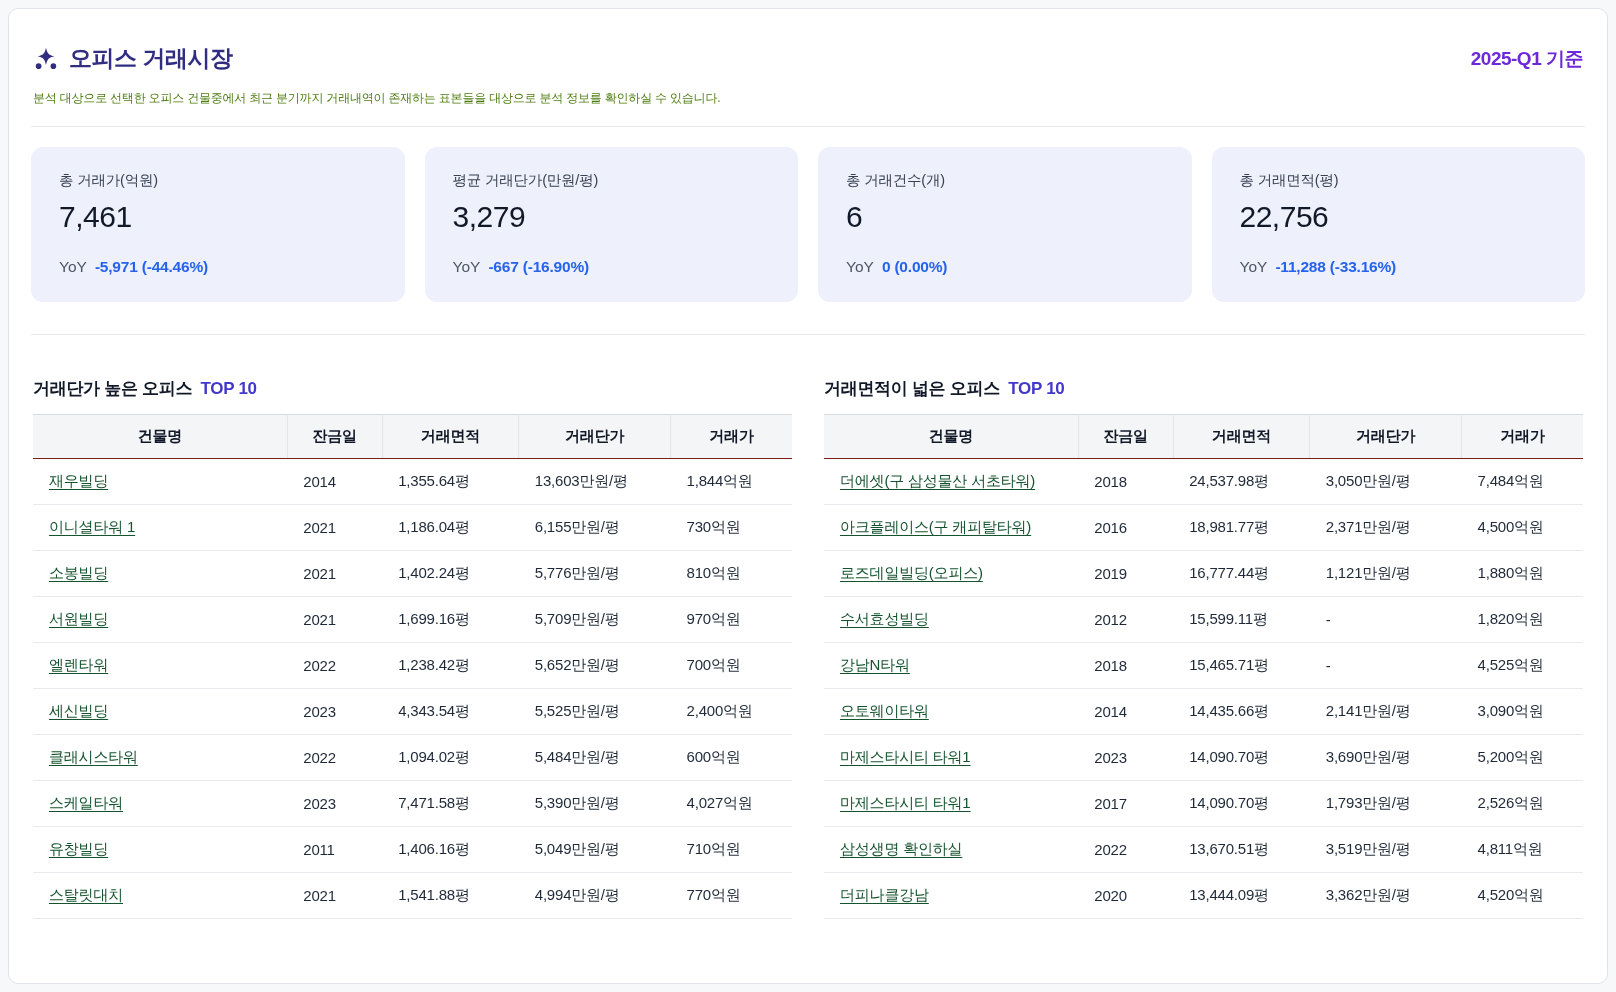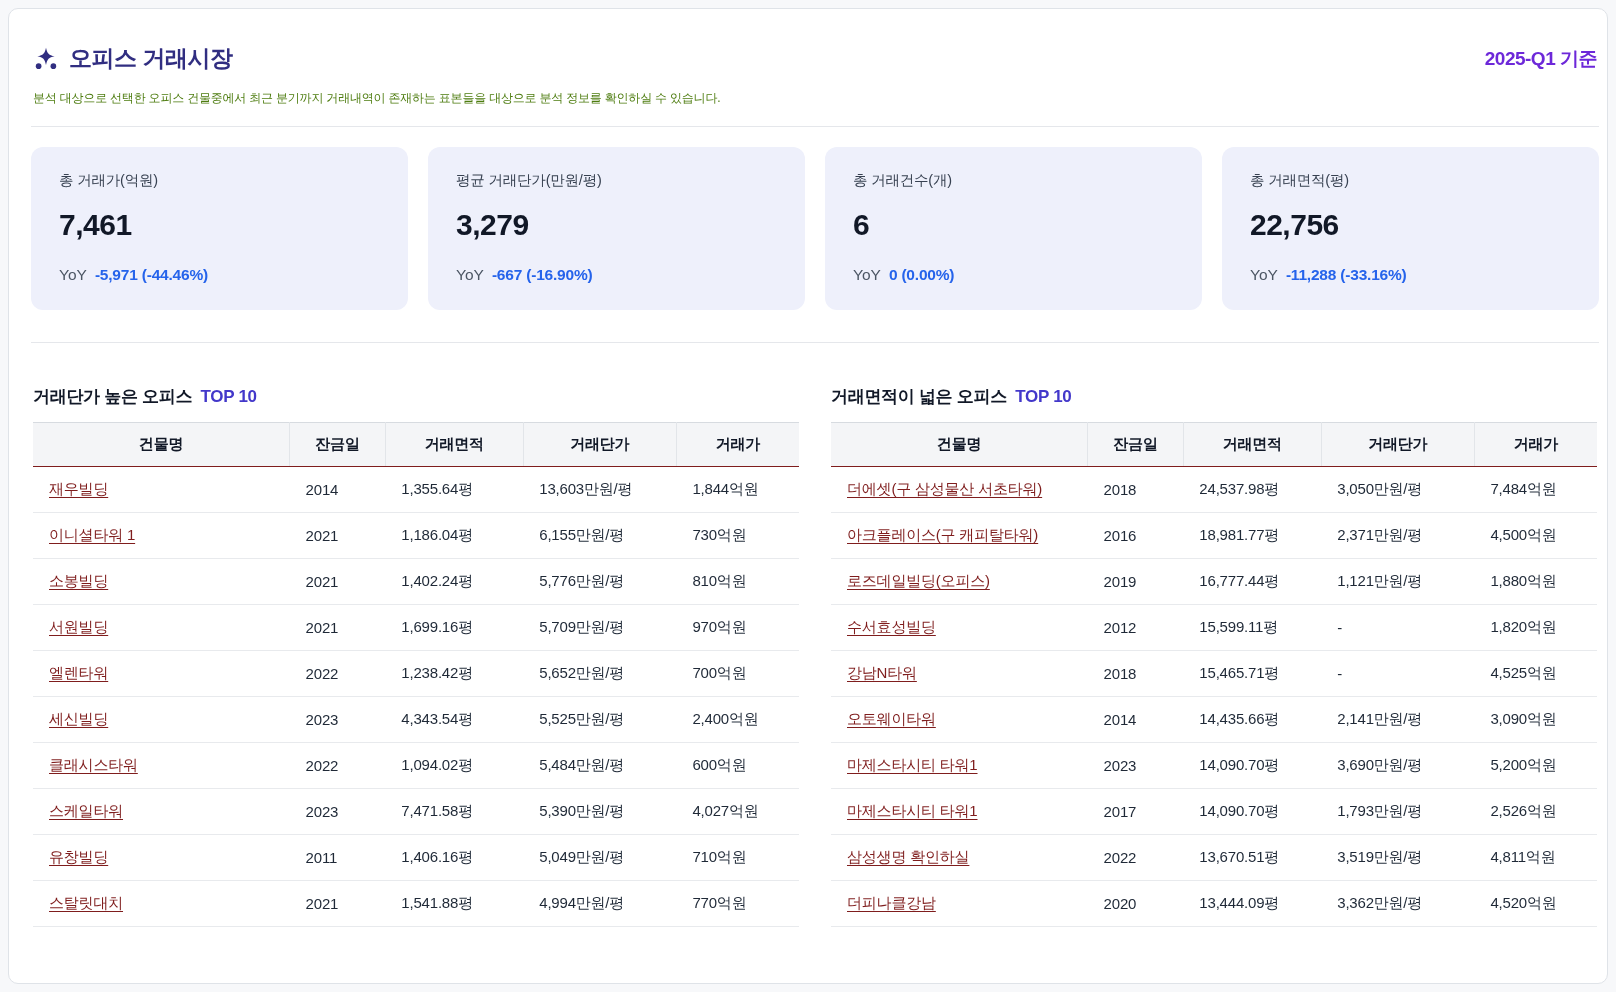--- a/index.html
+++ b/index.html
@@ -8,21 +8,21 @@
     background: #f7f8fa;
     font-family: "Liberation Sans", "DejaVu Sans", sans-serif;
     overflow: hidden;
   }
   .page {
     position: absolute; left: 8px; top: 8px;
     width: 1600px; height: 976px;
     background: #ffffff;
     border: 1px solid #dfe3e8;
     border-radius: 10px;
-    padding: 28px 8px 0 22px;
+    padding: 28px 22px 0 22px;
   }
   
   .header-row {
     display: flex; align-items: center; justify-content: space-between;
     padding: 6px 2px 0 2px;
   }
   .title-wrap { display: flex; align-items: center; gap: 10px; }
   .logo { width: 26px; height: 26px; display: inline-block; }
   .page-title { font-size: 23px; font-weight: 700; color: #312e81; letter-spacing: -0.5px; }
   .period { font-size: 19px; font-weight: 700; color: #6d28d9; letter-spacing: -0.5px; }
@@ -32,21 +32,21 @@
   
   .stats-row { display: flex; gap: 20px; margin-top: 20px; }
   .stat-card {
     flex: 1;
     background: #eef0fb;
     border-radius: 12px;
     padding: 24px 28px 26px 28px;
     min-height: 152px;
   }
   .stat-label { font-size: 14.5px; color: #374151; letter-spacing: -0.2px; }
-  .stat-value { font-size: 30px; font-weight: 700; color: #111827; margin-top: 18px; letter-spacing: -0.5px; }
+  .stat-value { font-size: 30px; font-weight: 400; color: #111827; margin-top: 10px; letter-spacing: -0.5px; }
   .stat-yoy { margin-top: 24px; font-size: 15.5px; display: flex; align-items: flex-end; gap: 8px; }
   .yoy-label { color: #4b5563; }
   .yoy-value { color: #2563eb; font-weight: 600; letter-spacing: -0.2px; }
   .divider2 { border: none; border-top: 1px solid #e5e7eb; margin-top: 32px; }
 
   
   .tables-row { display: flex; gap: 32px; margin-top: 42px; padding: 0 2px; }
   .table-block { flex: 1; min-width: 0; }
   .table-title { font-size: 17px; font-weight: 700; color: #111827; margin-bottom: 14px; letter-spacing: -0.3px; }
   .table-title .badge { color: #4338ca; margin-left: 4px; }
@@ -61,21 +61,21 @@
     letter-spacing: -0.2px;
   }
   th:last-child { border-right: none; }
   td {
     font-size: 15px; color: #1f2937;
     padding: 13px 16px;
     border-bottom: 1px solid #e8eaed;
     letter-spacing: -0.2px;
     white-space: nowrap; overflow: hidden; text-overflow: ellipsis;
   }
-  td a { color: #7f1d1d; text-decoration: underline; text-underline-offset: 3px; }
+  td a { color: #14532d; text-decoration: underline; text-underline-offset: 3px; }
   th:nth-child(1), td:nth-child(1) { width: 33.5%; }
   th:nth-child(2), td:nth-child(2) { width: 12.5%; }
   th:nth-child(3), td:nth-child(3) { width: 18%; }
   th:nth-child(4), td:nth-child(4) { width: 20%; }
   th:nth-child(5), td:nth-child(5) { width: 16%; }
 </style>
 </head>
 <body>
 
 <div class="page">

